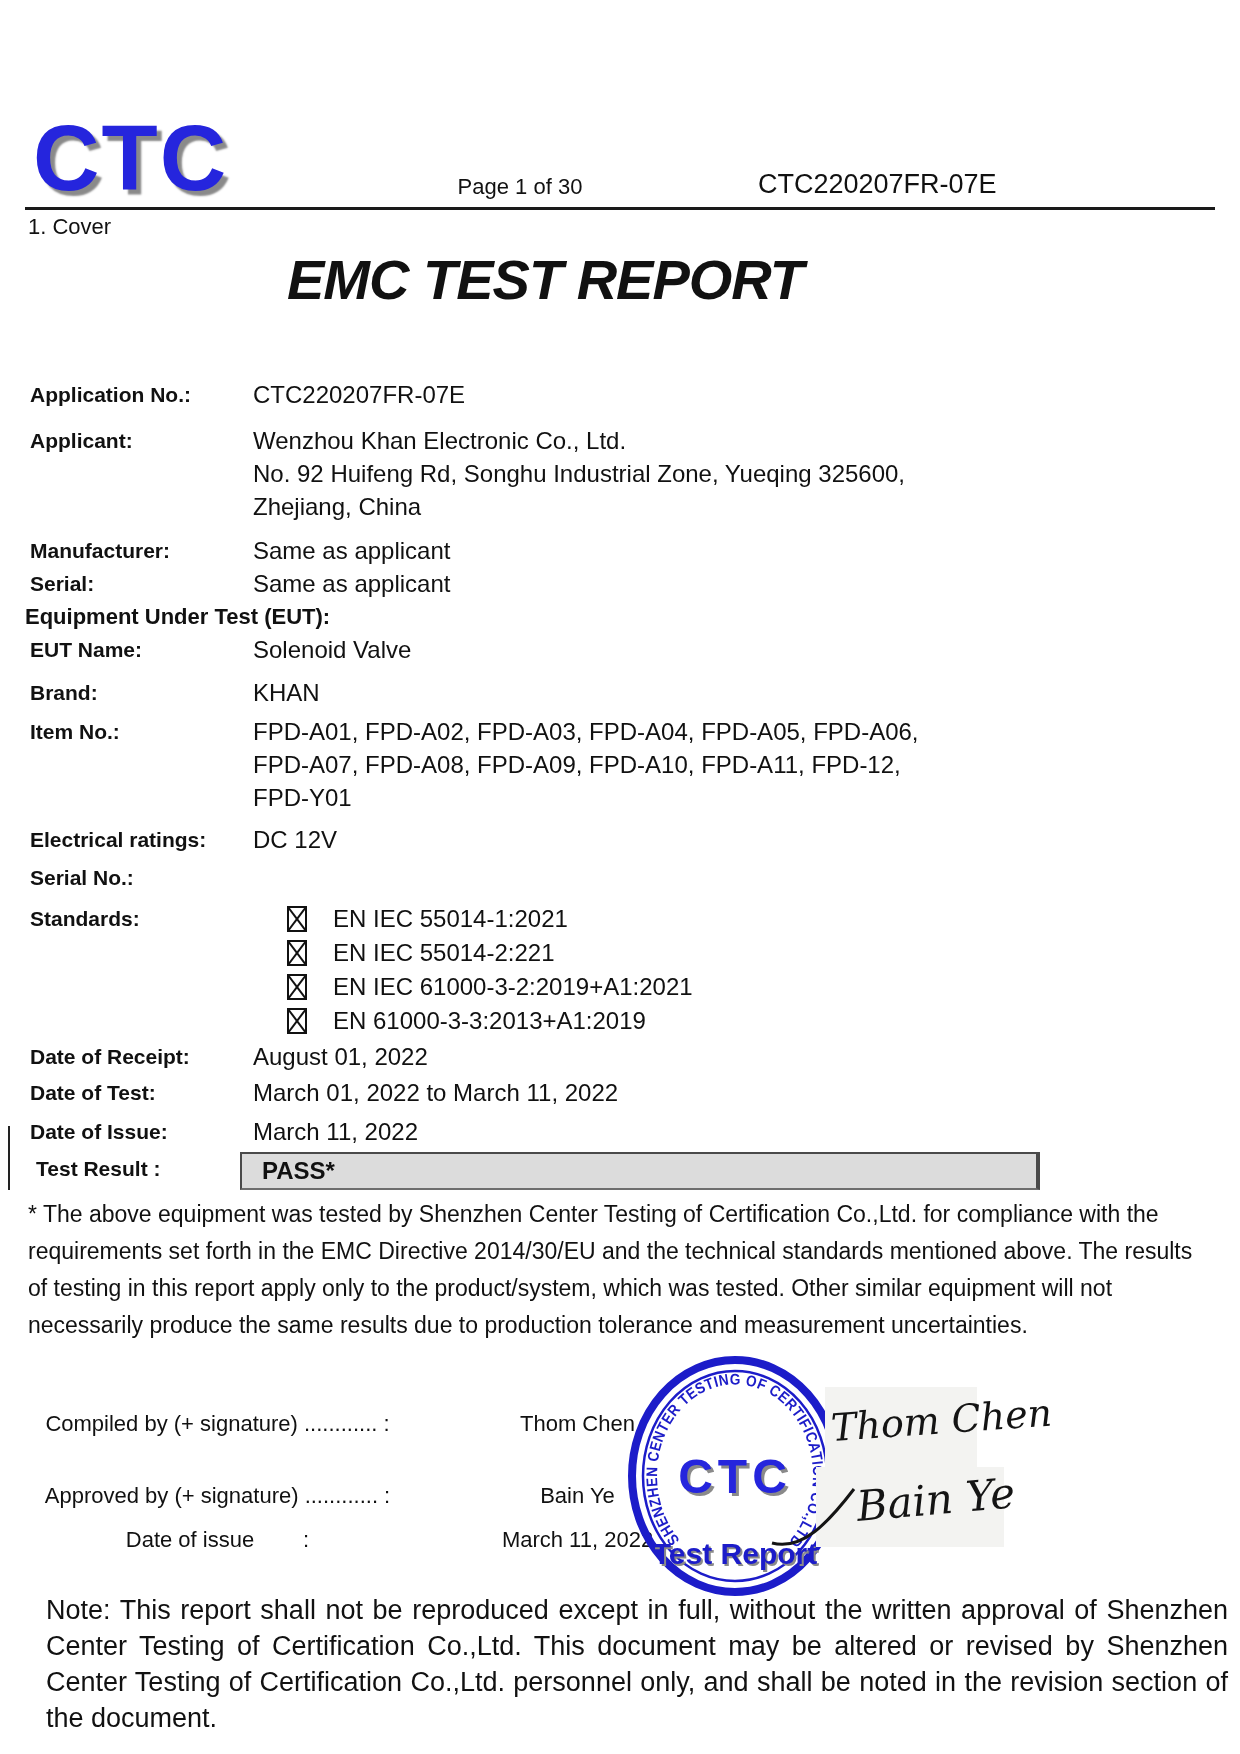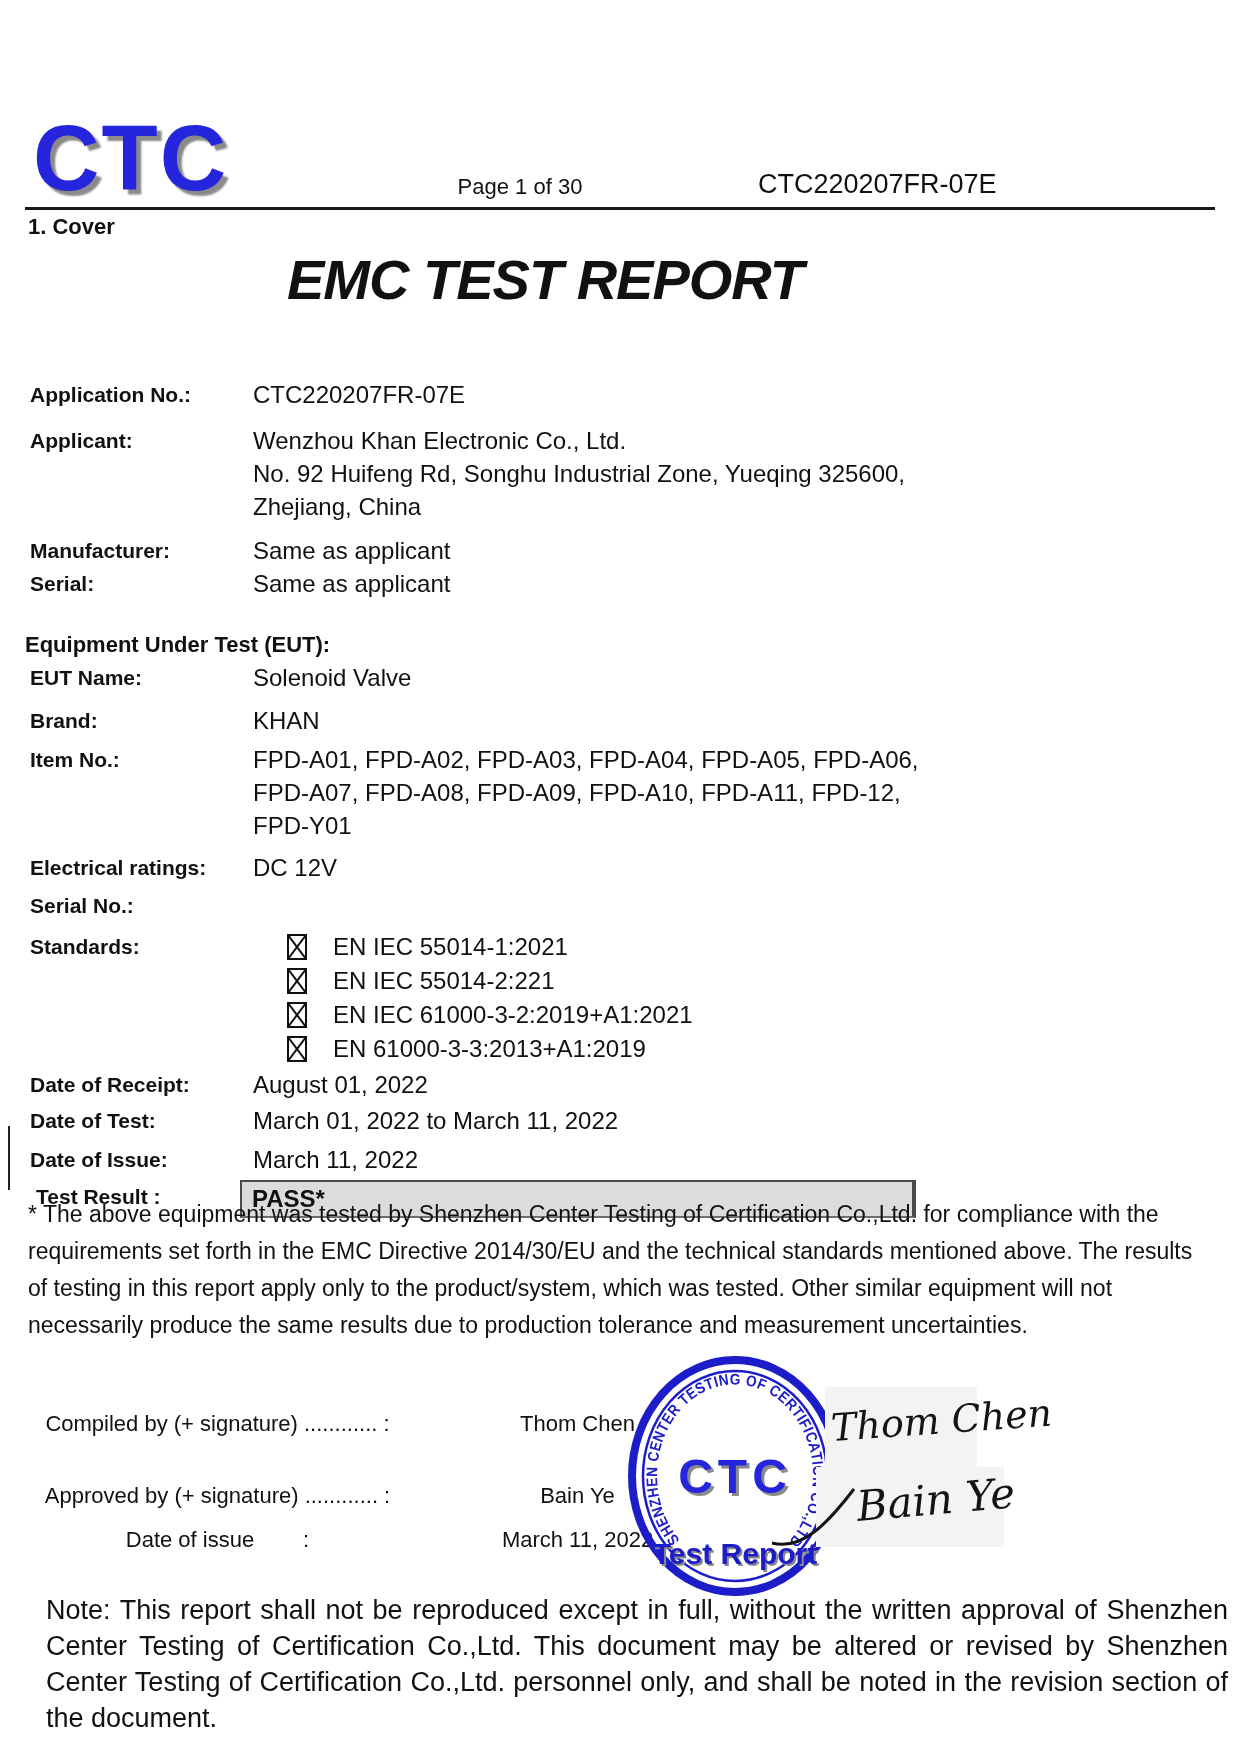--- a/index.html
+++ b/index.html
@@ -14,21 +14,21 @@
   .logo {
     position:absolute; left:33px; top:108px;
     font-size:92px; font-weight:bold; letter-spacing:2px;
     color:#2525dd; text-shadow:5px 5px 2px #8a8a8a;
     line-height:100px;
   }
   .page-num { position:absolute; left:380px; width:280px; text-align:center; bottom:12px; font-size:22px;margin-top:40px; }
   .report-num { position:absolute; left:758px; bottom:12px; font-size:27px; }
   .header-rule { position:absolute; left:25px; right:25px; top:207px; height:3px; background:#1a1a1a; }
 
-  .cover-label { position:absolute; left:28px; top:214px; font-size:22px;font-weight:bold; }
+  .cover-label { position:absolute; left:28px; top:214px; font-size:22px; }
 
   .doc-title {
     position:absolute; top:247px; left:0; width:1090px; text-align:center;
     font-size:56px; font-weight:bold; font-style:italic; letter-spacing:-1px;
   }
 
   
   .fields { position:absolute; top:378px; left:30px; right:30px; }
   .row { display:grid; grid-template-columns:223px 1fr; align-items:start; }
   .lbl { font-size:21px; font-weight:bold; line-height:33px; }
@@ -40,24 +40,24 @@
     position:relative; display:inline-block; width:20px; height:26px;
     border:2px solid #111; box-sizing:border-box; overflow:hidden; flex:0 0 auto;
   }
   .cbx::before, .cbx::after {
     content:""; position:absolute; left:50%; top:50%; width:2px; height:34px; background:#111;
   }
   .cbx::before { transform:translate(-50%,-50%) rotate(37deg); }
   .cbx::after  { transform:translate(-50%,-50%) rotate(-37deg); }
 
   .pass-box {
-    width:676px; height:38px; box-sizing:border-box;
+    width:800px; height:38px; box-sizing:border-box;
     background:#dcdcdc;
     border:2px solid #4a4a4a; border-right-width:4px; border-bottom-color:#6e6e6e;
-    font-size:24px; font-weight:bold; line-height:34px; padding-left:10px;
+    font-size:24px; font-weight:bold; line-height:34px; padding-left:20px;
   }
   .change-bar { position:absolute; left:8px; top:1126px; width:2px; height:64px; background:#222; }
 
   
   .footnote {
     position:absolute; left:28px; top:1196px; width:1170px;
     font-size:23px; line-height:37px;
   }
 
   
@@ -113,21 +113,21 @@
     <div class="row" style="margin-top:11px">
       <div class="lbl">Manufacturer:</div>
       <div class="val">Same as applicant</div>
     </div>
 
     <div class="row">
       <div class="lbl">Serial:</div>
       <div class="val">Same as applicant</div>
     </div>
 
-    <div class="section-head" style="margin-top:28px;margin-left:-5px">Equipment Under Test (EUT):</div>
+    <div class="section-head" style="margin-top:0;margin-left:-5px">Equipment Under Test (EUT):</div>
 
     <div class="row">
       <div class="lbl">EUT Name:</div>
       <div class="val">Solenoid Valve</div>
     </div>
 
     <div class="row" style="margin-top:10px">
       <div class="lbl">Brand:</div>
       <div class="val">KHAN</div>
     </div>

